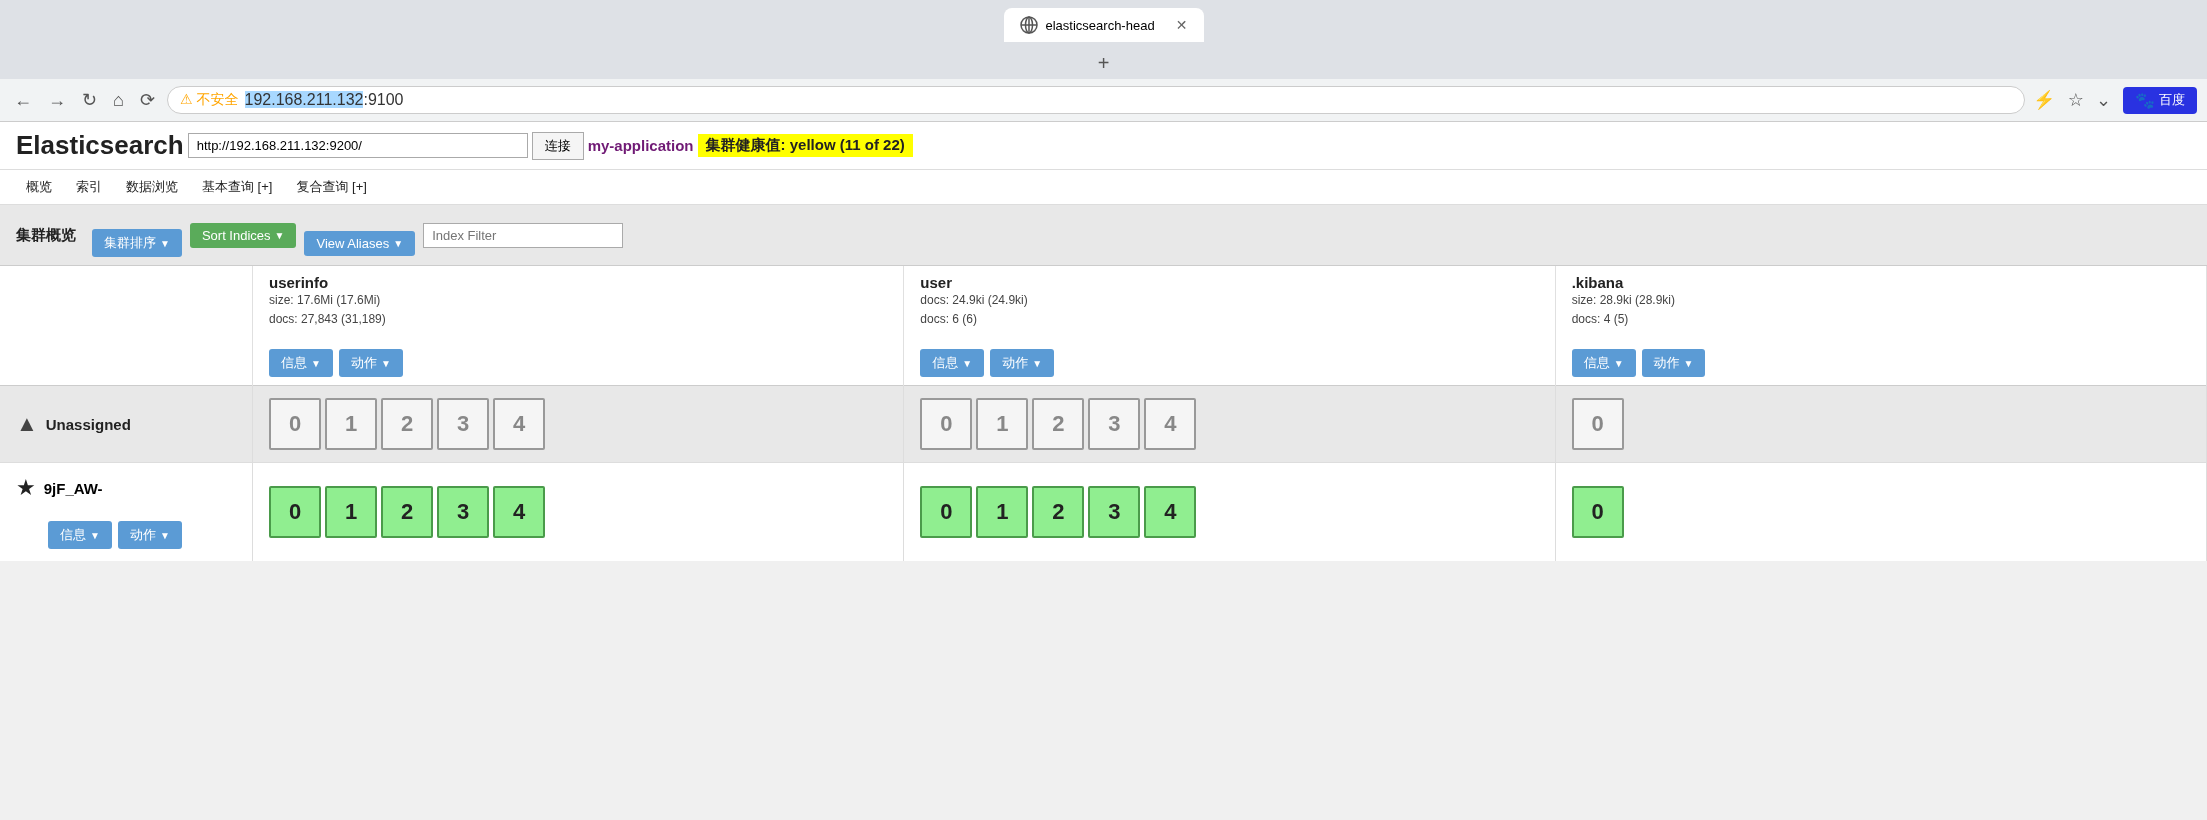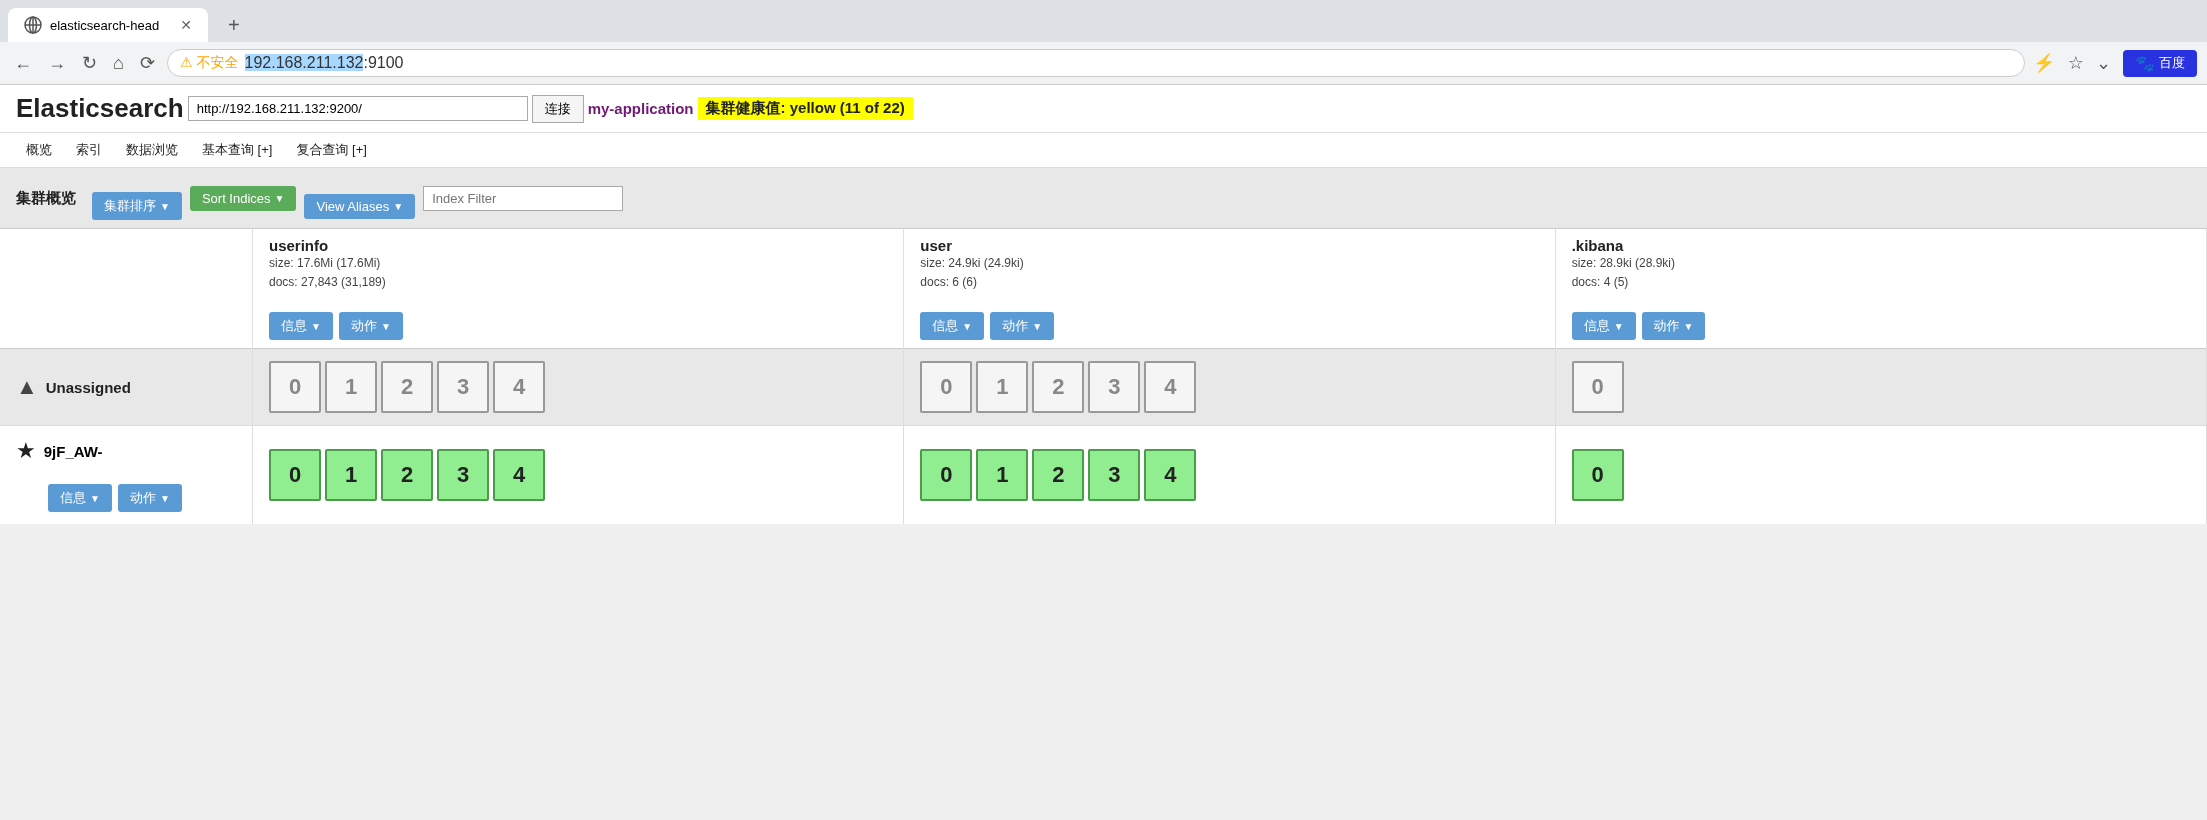--- a/index.html
+++ b/index.html
@@ -1,20 +1,20 @@
 <!DOCTYPE html>
 <html><head>
   <meta charset="utf-8">
   <style>
     * { margin: 0; padding: 0; box-sizing: border-box; }
     body { font-family: Arial, sans-serif; font-size: 13px; background: #f0f0f0; width: 2207px; min-height: 820px; }
 
     
     .browser-chrome { background: #dee1e6; padding: 0; }
-    .browser-tab-bar { display: flex; align-items: center; padding: 8px 8px 0 8px; gap: 12px; }
+    .browser-tab-bar { display: flex; align-items: center; padding: 8px 8px 0 8px; gap: 6px; flex-direction: column; }
     .browser-tab { display: flex; align-items: center; gap: 8px; background: white; border-radius: 8px 8px 0 0; padding: 8px 16px; font-size: 13px; min-width: 200px; }
     .browser-tab .tab-icon { width: 18px; height: 18px; }
     .browser-tab .tab-title { flex: 1; }
     .browser-tab .tab-close { color: #666; cursor: pointer; font-size: 14px; }
     .tab-new { background: none; border: none; font-size: 20px; color: #555; cursor: pointer; padding: 4px 8px; }
     
     .browser-toolbar { background: #f1f3f4; display: flex; align-items: center; padding: 6px 10px; gap: 8px; border-bottom: 1px solid #ccc; }
     .nav-btn { background: none; border: none; font-size: 18px; color: #555; cursor: pointer; padding: 4px; }
     .nav-btn:disabled { color: #aaa; }
     .address-bar-wrapper { flex: 1; display: flex; align-items: center; background: white; border: 1px solid #ccc; border-radius: 20px; padding: 4px 12px; gap: 6px; }
@@ -175,21 +175,21 @@
             </button>
             <button class="btn-blue">
               <span>动作</span>
               <span class="arrow">▼</span>
             </button>
           </div>
         </td>
         <td class="col-index">
           <div class="index-name">user</div>
           <div class="index-meta">
-            <div>size: 24.9ki (24.9ki)</div>
+            <div>docs: 24.9ki (24.9ki)</div>
             <div>docs: 6 (6)</div>
           </div>
           <div class="index-actions">
             <button class="btn-blue">
               <span>信息</span>
               <span class="arrow">▼</span>
             </button>
             <button class="btn-blue">
               <span>动作</span>
               <span class="arrow">▼</span>

